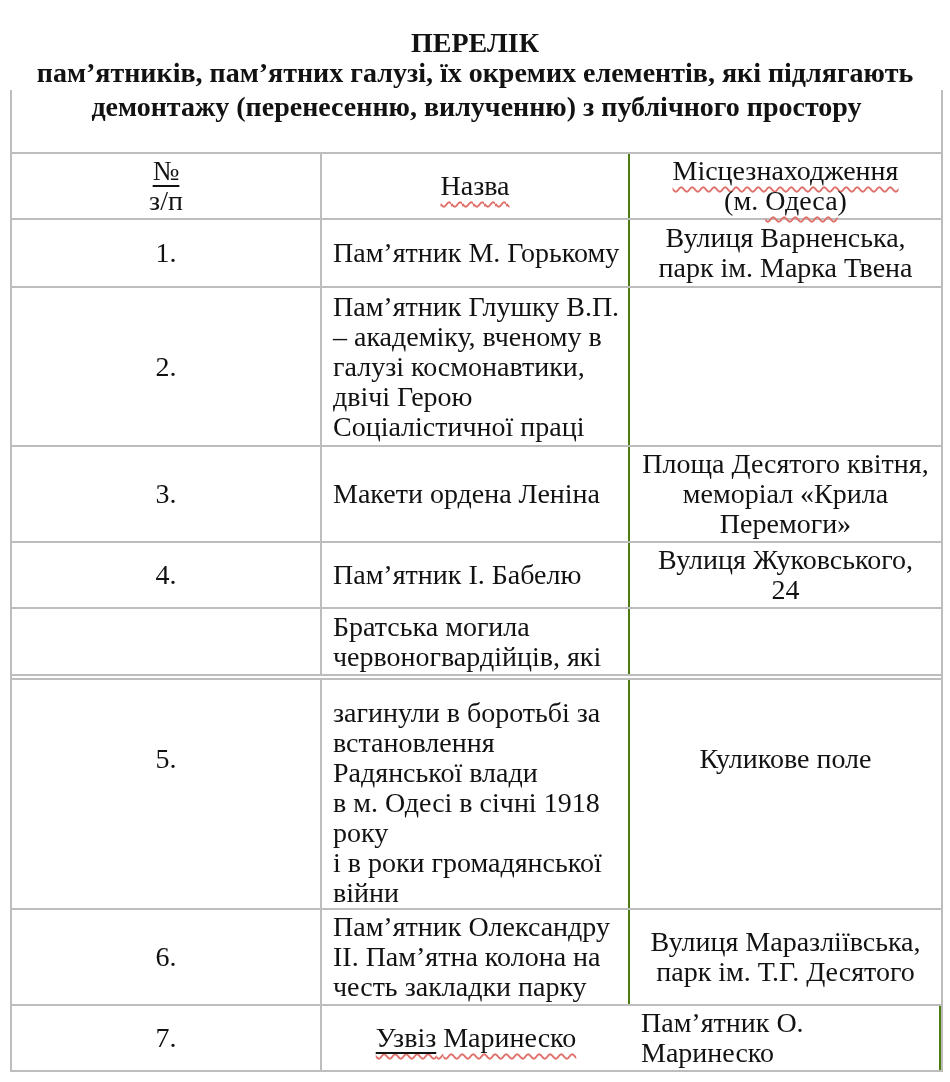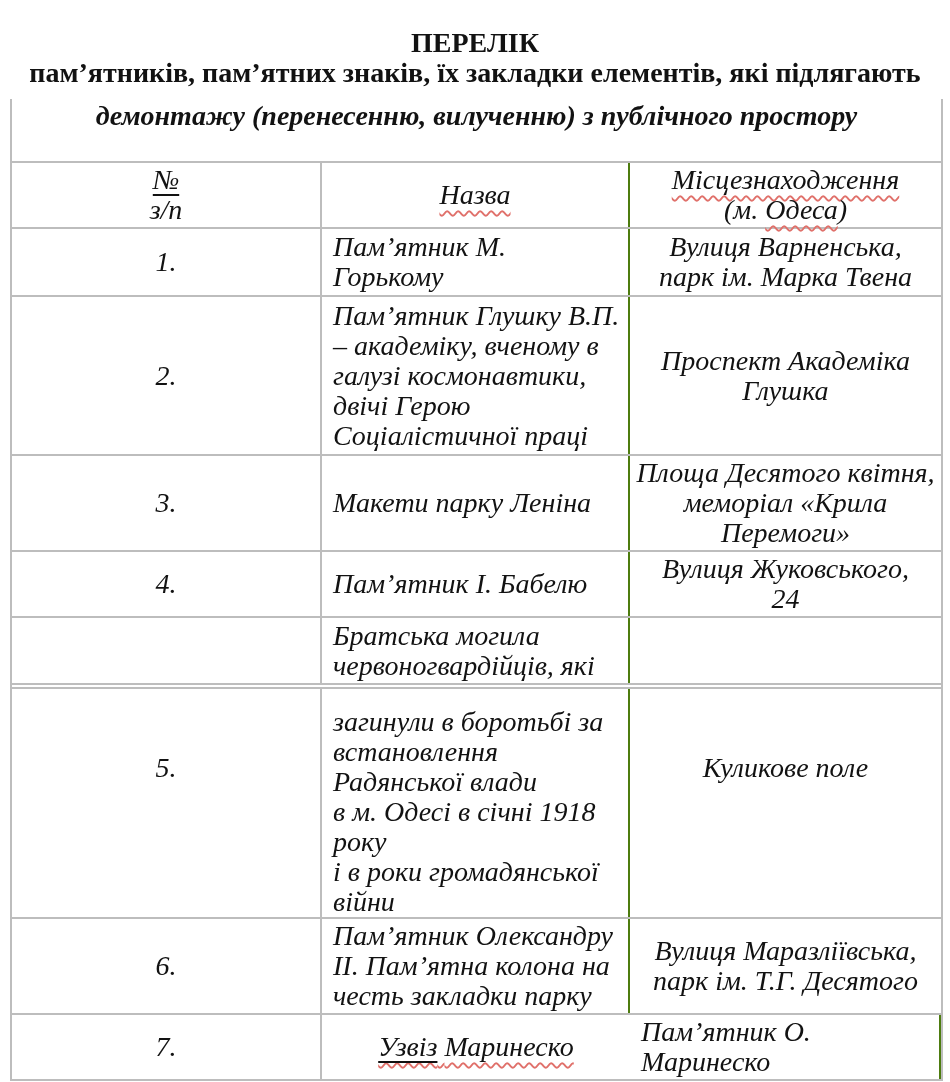--- a/index.html
+++ b/index.html
@@ -17,25 +17,24 @@
     color: #121212;
   }
   .title {
     text-align: center;
     font-weight: bold;
     padding-top: 28px;
   }
   .title div { min-height: 30px; }
 
   .t-wrap {
-    margin: 11px 7px 0 10px;
+    margin: 2px 7px 0 10px;
     border-left: 2px solid #bdbdbd;
     border-right: 2px solid #bdbdbd;
     box-sizing: border-box;
-    font-style: italic;
   }
   .pre-row {
     box-sizing: border-box;
     height: 64px;
     padding-top: 2px;
     text-align: center;
     font-weight: bold;
     border-bottom: 2px solid #bdbdbd;
   }
   .row {
@@ -131,21 +130,21 @@
     text-decoration-color: #e0706a;
     text-decoration-thickness: 2px;
     text-underline-offset: 6px;
   }
 </style>
 </head>
 <body>
 
 <div class="title">
   <div>ПЕРЕЛІК</div>
-  <div>пам’ятників, пам’ятних знаків, їх закладки елементів, які підлягають</div>
+  <div>пам’ятників, пам’ятних галузі, їх окремих елементів, які підлягають</div>
 </div>
 
 <div class="t-wrap">
 
   <div class="pre-row">демонтажу (перенесенню, вилученню) з публічного простору</div>
 
   <div class="row h-hdr">
     <div class="cell c1 hd">
       <span class="u">№</span>
       <span>з/п</span>
@@ -176,32 +175,28 @@
     <div class="cell c1">
         <span class="ml">2.</span>
       </div>
     <div class="cell c2">
         <span class="ml">Пам’ятник Глушку В.П.
 – академіку, вченому в
 галузі космонавтики,
 двічі Герою
 Соціалістичної праці</span>
       </div>
-    <div class="cell c3">
-        <span class="ml">Проспект Академіка
-Глушка</span>
-      </div>
   </div>
 
   <div class="row h3">
     <div class="cell c1">
         <span class="ml">3.</span>
       </div>
     <div class="cell c2">
-        <span class="ml">Макети парку Леніна</span>
+        <span class="ml">Макети ордена Леніна</span>
       </div>
     <div class="cell c3">
         <span class="ml">Площа Десятого квітня,
 меморіал «Крила
 Перемоги»</span>
       </div>
   </div>
 
   <div class="row h4">
     <div class="cell c1">

